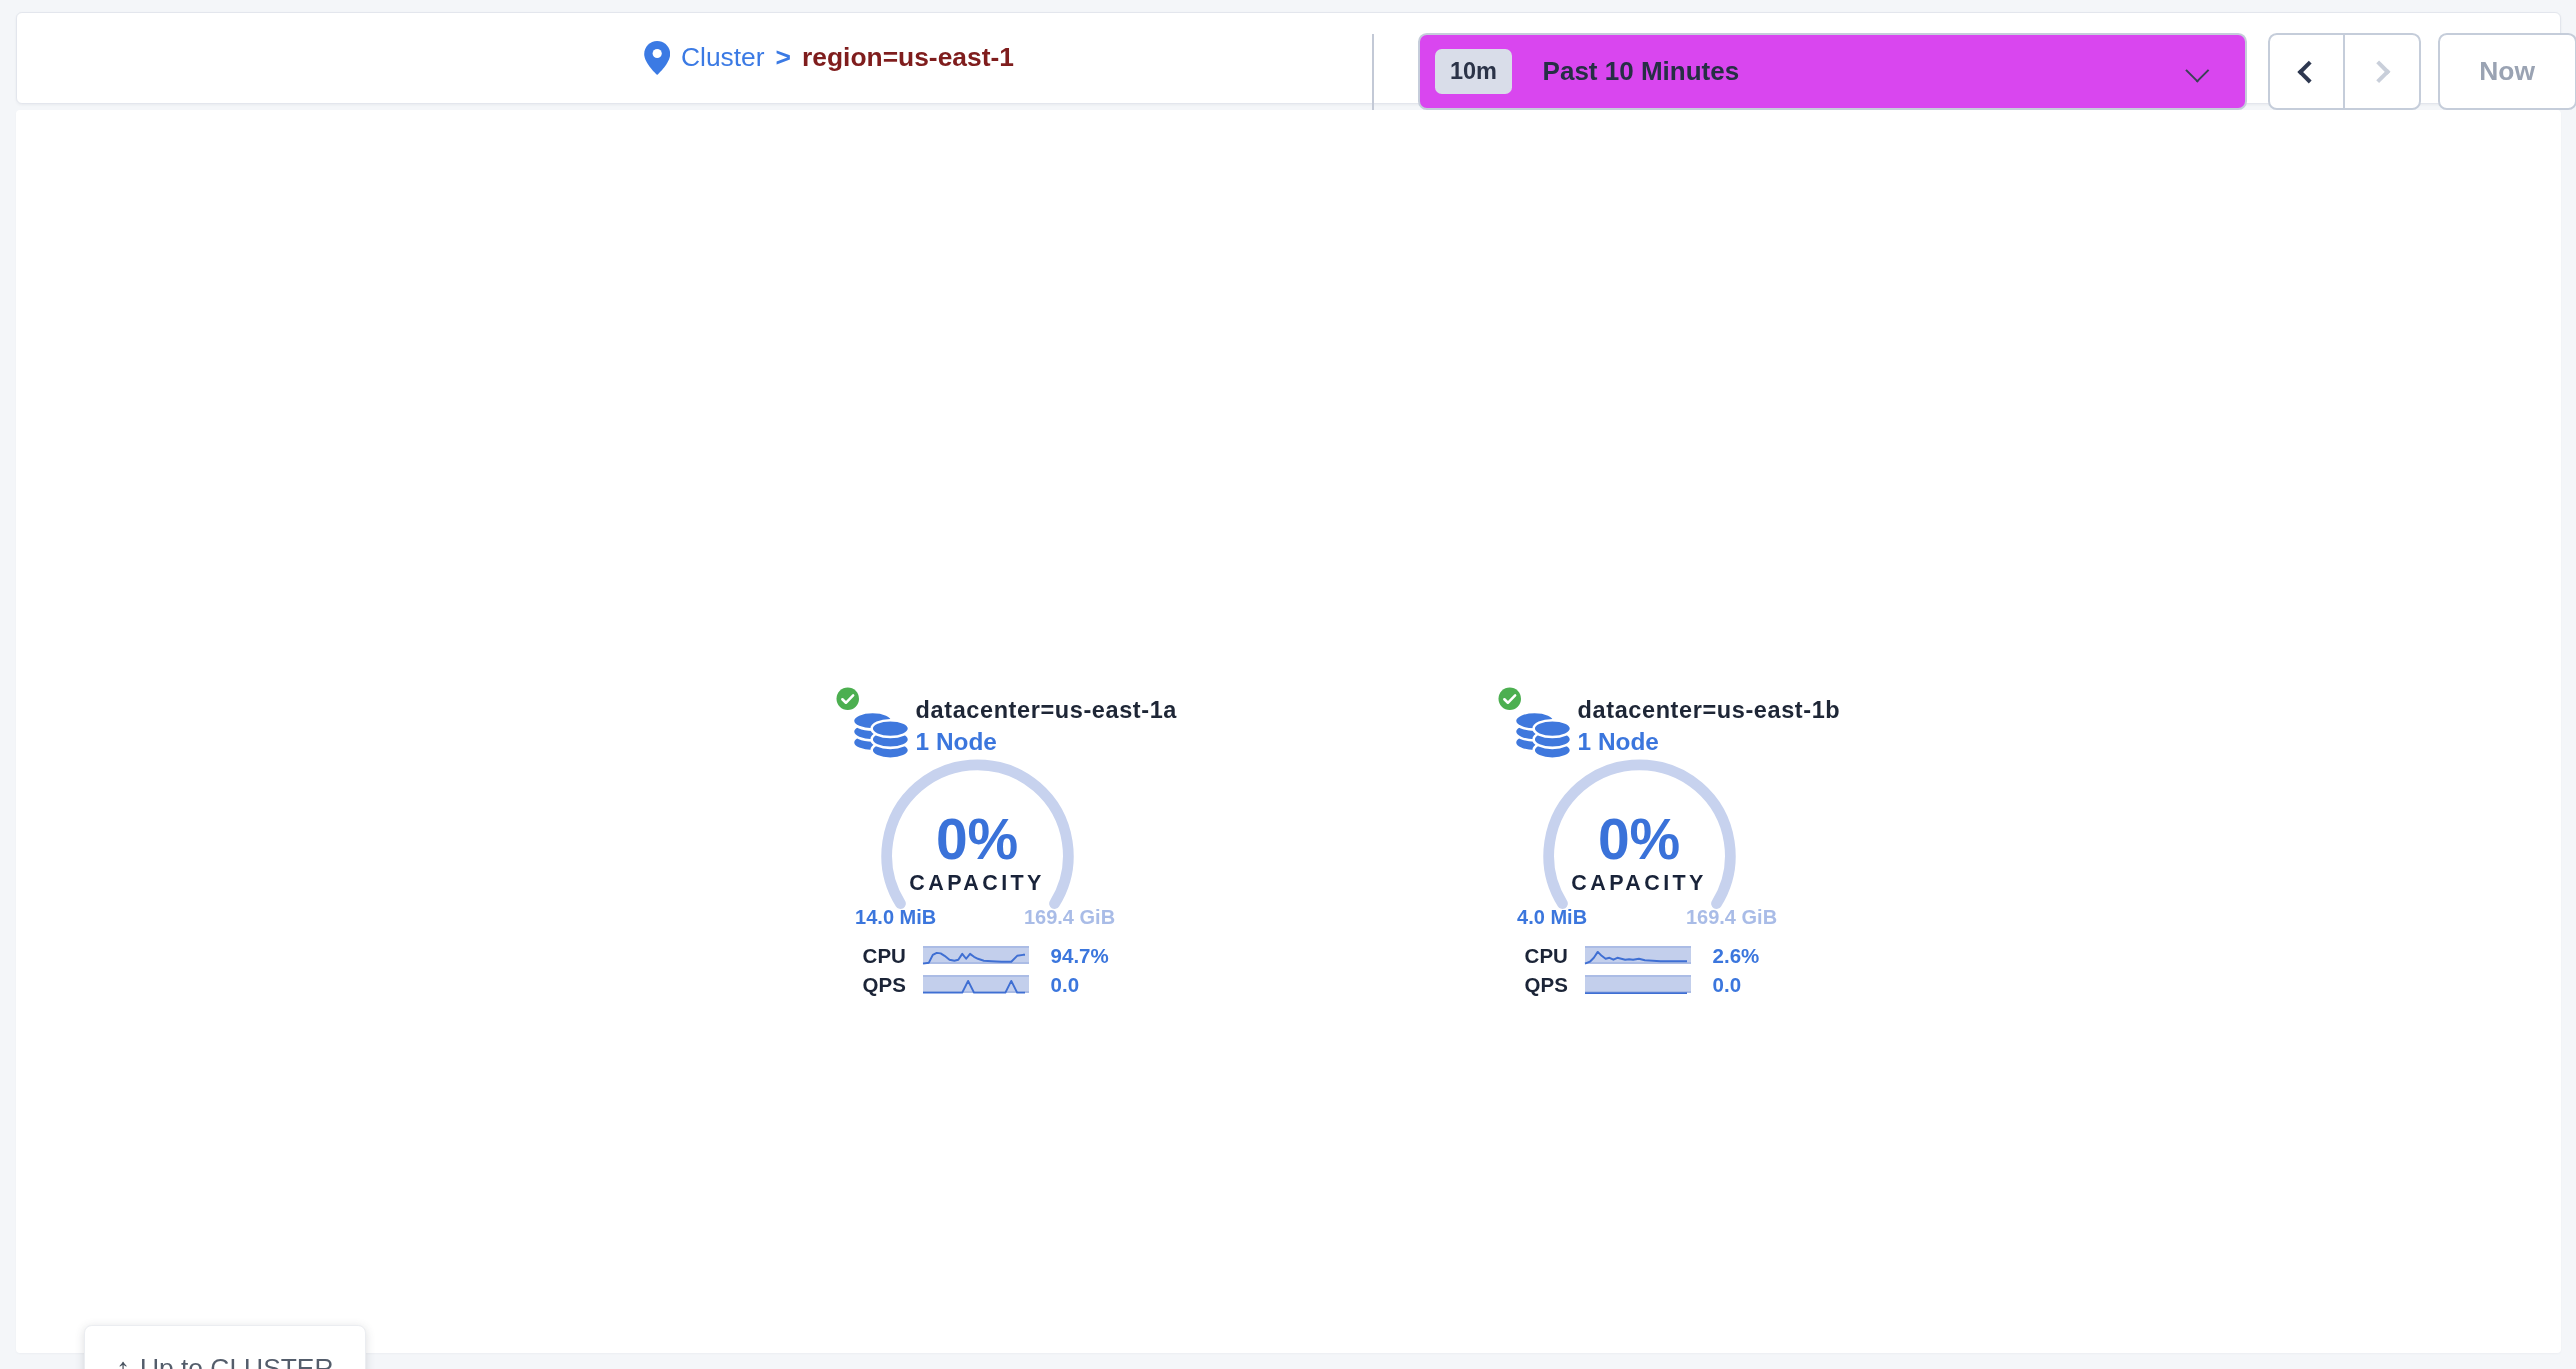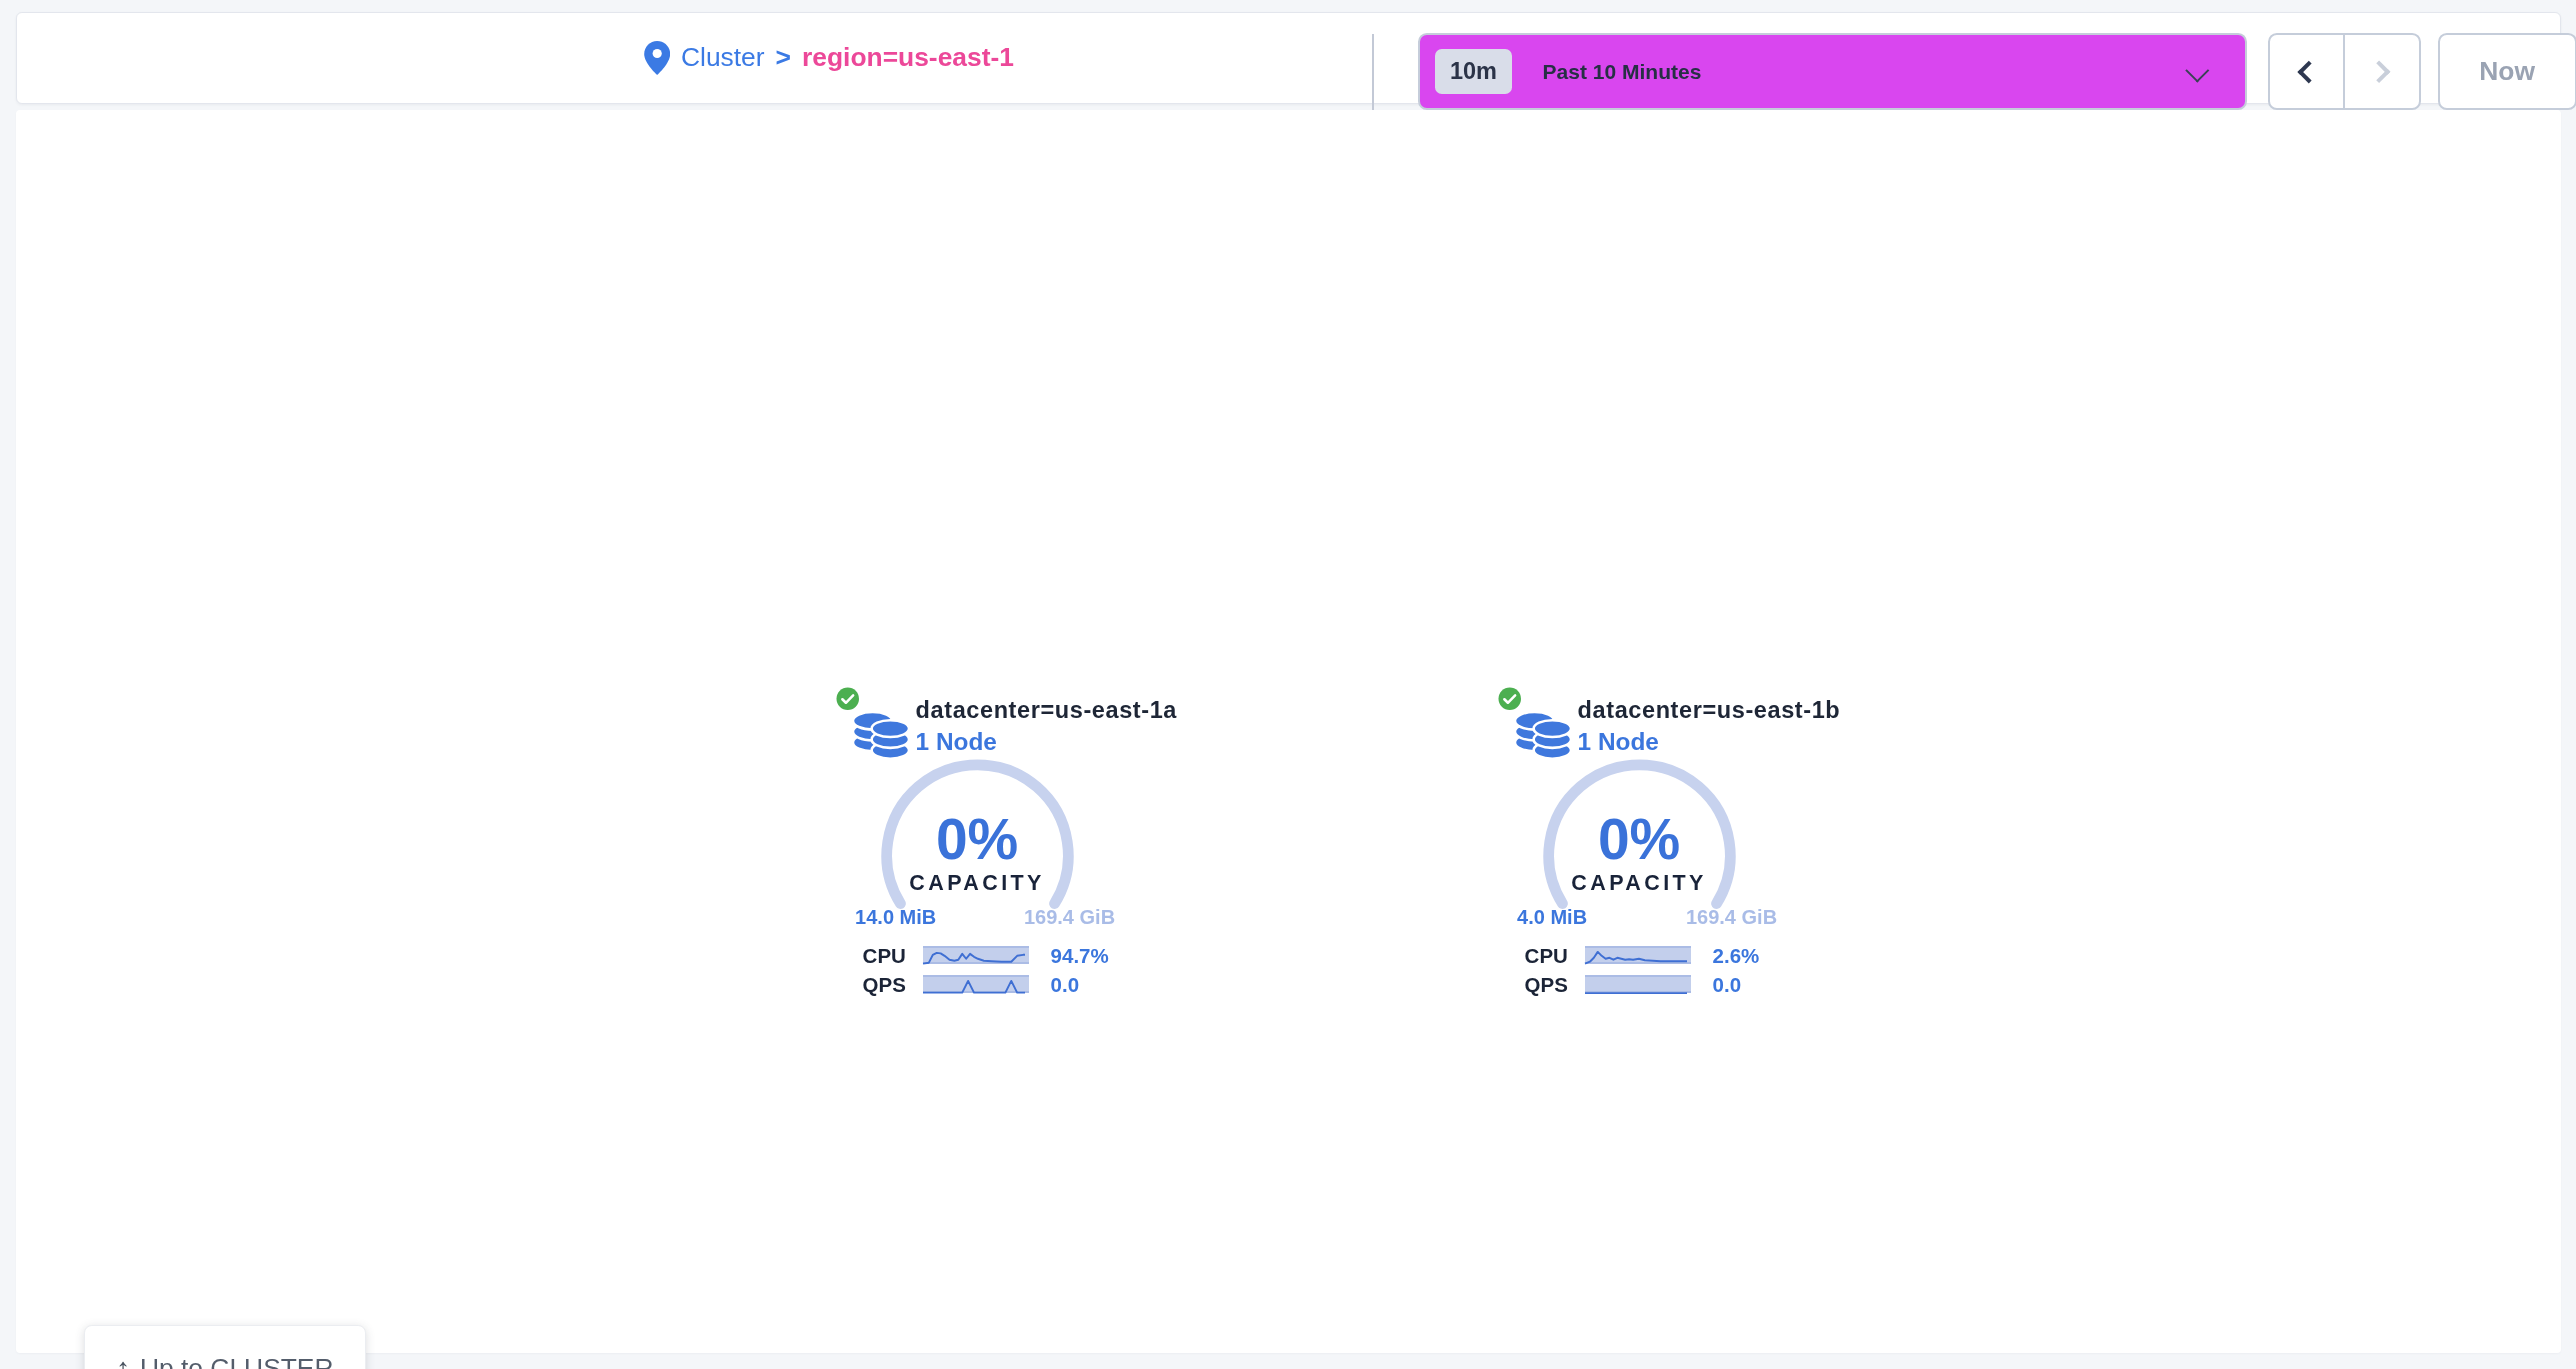--- a/index.html
+++ b/index.html
@@ -12,30 +12,30 @@
             background:#fff; border:1px solid #e3e6ed; border-radius:5.9px;
             box-shadow:0 1px 2.9px rgba(40,50,70,.06); }
   .view-selector { position:absolute; left:45px; top:0; height:90px; display:flex; align-items:center; gap:25.4px; cursor:pointer; }
   .view-selector .vs-label { color:#3b7ae4; font-size:26.4px; font-weight:500; }
   .caret-down { width:0; height:0; border-left:9.8px solid transparent; border-right:9.8px solid transparent; border-top:11.7px solid #3b7ae4; }
 
   .breadcrumb { position:absolute; left:627px; top:0; height:90px; display:flex; align-items:center; gap:11px; font-size:26.4px; }
   .pin { width:26.4px; height:34px; display:block; }
   .crumb-root { color:#3b7ae4; font-weight:500; cursor:pointer; }
   .crumb-sep  { color:#3b7ae4; font-weight:700; }
-  .crumb-cur  { color:#ec4899; font-weight:700; }
+  .crumb-cur  { color:#7f1d1d; font-weight:700; }
 
   .vdivider { position:absolute; left:1355px; top:21.5px; width:2px; height:76px; background:#c3c9d6; }
 
   .time-selector { position:absolute; left:1401px; top:20.5px; width:829px; height:77px;
                    background:#d946ef; border:2px solid #c5cdda; border-radius:8.8px;
                    display:flex; align-items:center; cursor:pointer; }
   .time-badge { margin-left:15.6px; background:#d9dde9; border-radius:6.8px; padding:8.8px 14.7px;
                 font-size:23.5px; font-weight:700; color:#2b3348; }
-  .time-label { margin-left:31px; font-size:21px; font-weight:700; color:#262f44; }
+  .time-label { margin-left:31px; font-size:26px; font-weight:700; color:#262f44; }
   .chev-down { position:absolute; right:39px; top:26.4px; width:16.6px; height:16.6px;
                border-right:2.9px solid #3a4254; border-bottom:2.9px solid #3a4254; transform:rotate(45deg); }
 
   .nav-group { position:absolute; left:2251px; top:20.5px; width:153px; height:77px;
                border:2px solid #c5cdda; border-radius:8.8px; background:#fff; display:flex; }
   .nav-btn { flex:1; display:flex; align-items:center; justify-content:center; cursor:pointer; position:relative; }
   .nav-btn + .nav-btn { border-left:2px solid #c5cdda; }
   .chev-left  { width:15.6px; height:15.6px; border-left:4.9px solid #2e3850;  border-bottom:4.9px solid #2e3850;  transform:rotate(45deg);  margin-left:5.9px; }
   .chev-right { width:15.6px; height:15.6px; border-right:4.9px solid #c9cfda; border-bottom:4.9px solid #c9cfda; transform:rotate(-45deg); margin-right:5.9px; }
 

